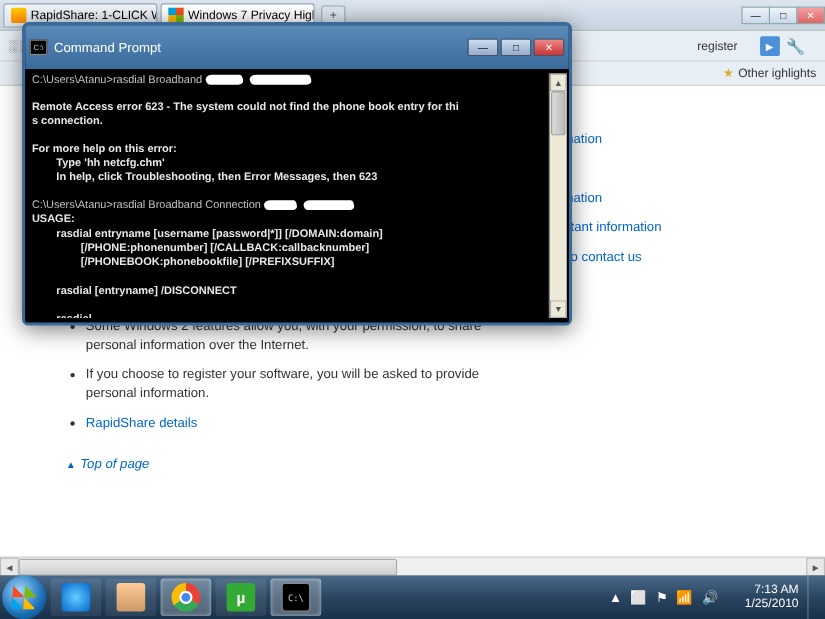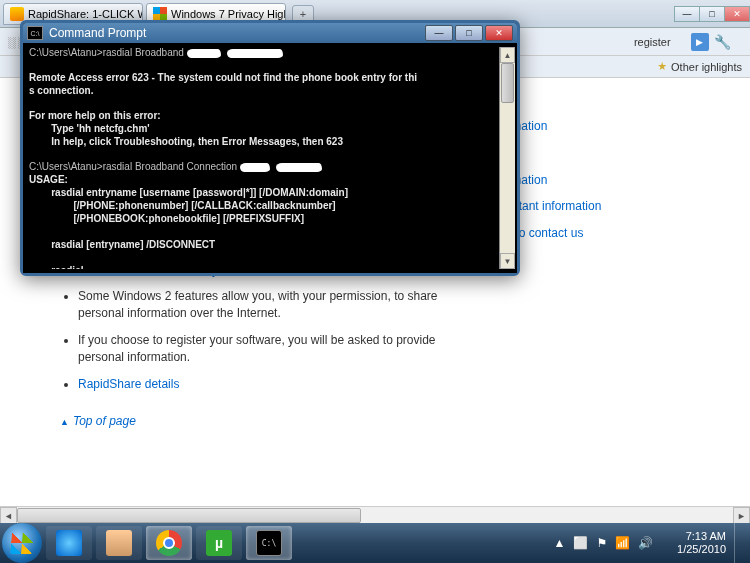--- a/index.html
+++ b/index.html
@@ -54,21 +54,21 @@
 .task-item { width: 46px; height: 34px; margin-left: 4px; border-radius: 3px; display: flex; align-items: center; justify-content: center; background: rgba(255,255,255,0.08); }
 .task-item.active { background: rgba(255,255,255,0.25); box-shadow: inset 0 0 4px rgba(255,255,255,0.5); }
 .task-item .ico { width: 26px; height: 26px; border-radius: 3px; }
 .tray { margin-left: auto; display: flex; align-items: center; color: #fff; font-size: 11px; padding-right: 6px; }
 .tray .tray-ico { margin: 0 4px; font-size: 12px; }
 .tray .clock { text-align: right; line-height: 1.2; margin-left: 20px; font-size: 11px; }
 .tray .showdesk { width: 10px; height: 40px; border-left: 1px solid rgba(255,255,255,0.3); margin-left: 8px; }
 
 
 .cmd-window { position: absolute; top: 20px; left: 20px; width: 500px; border: 3px solid #3a6a9a; border-radius: 6px; box-shadow: 0 4px 20px rgba(0,0,0,0.5); background: #000; z-index: 100; }
-.cmd-title { height: 20px; background: linear-gradient(#5a8ab8, #3a6a9a); display: flex; align-items: center; padding: 0 4px; border-radius: 3px 3px 0 0; }
+.cmd-title { height: 40px; background: linear-gradient(#5a8ab8, #3a6a9a); display: flex; align-items: center; padding: 0 4px; border-radius: 3px 3px 0 0; }
 .cmd-title .cmd-ico { width: 16px; height: 14px; background: #000; border: 1px solid #888; margin-right: 6px; font-size: 7px; color: #ccc; display: flex; align-items: center; justify-content: center; }
 .cmd-title .cmd-label { color: #fff; font-size: 12px; flex: 1; }
 .cmd-title .cbtn { width: 28px; height: 16px; border: 1px solid #456; background: linear-gradient(#cde,#9ac); font-size: 9px; display: flex; align-items: center; justify-content: center; margin-left: 2px; border-radius: 2px; }
 .cmd-title .cbtn.red { background: linear-gradient(#e88,#c33); color: #fff; }
 .cmd-body { background: #000; padding: 4px 2px 4px 6px; height: 230px; position: relative; display: flex; gap: 32px; }
 .cmd-text { font-family: "Lucida Console", "Courier New", monospace; font-size: 10px; line-height: 12px; color: #c0c0c0; white-space: pre; flex: 1; overflow: hidden; }
 .cmd-text .bold { font-weight: bold; color: #e8e8e8; }
 .cmd-text .smudge { display: inline-block; background: #fff; height: 9px; border-radius: 6px 3px 5px 4px / 4px 6px 3px 5px; vertical-align: middle; }
 .cmd-scroll { width: 16px; background: #ece9d8; border-left: 1px solid #888; display: flex; flex-direction: column; }
 .cmd-scroll .sbtn { height: 16px; background: #ece9d8; border: 1px solid #aaa; font-size: 8px; display: flex; align-items: center; justify-content: center; color: #555; }

